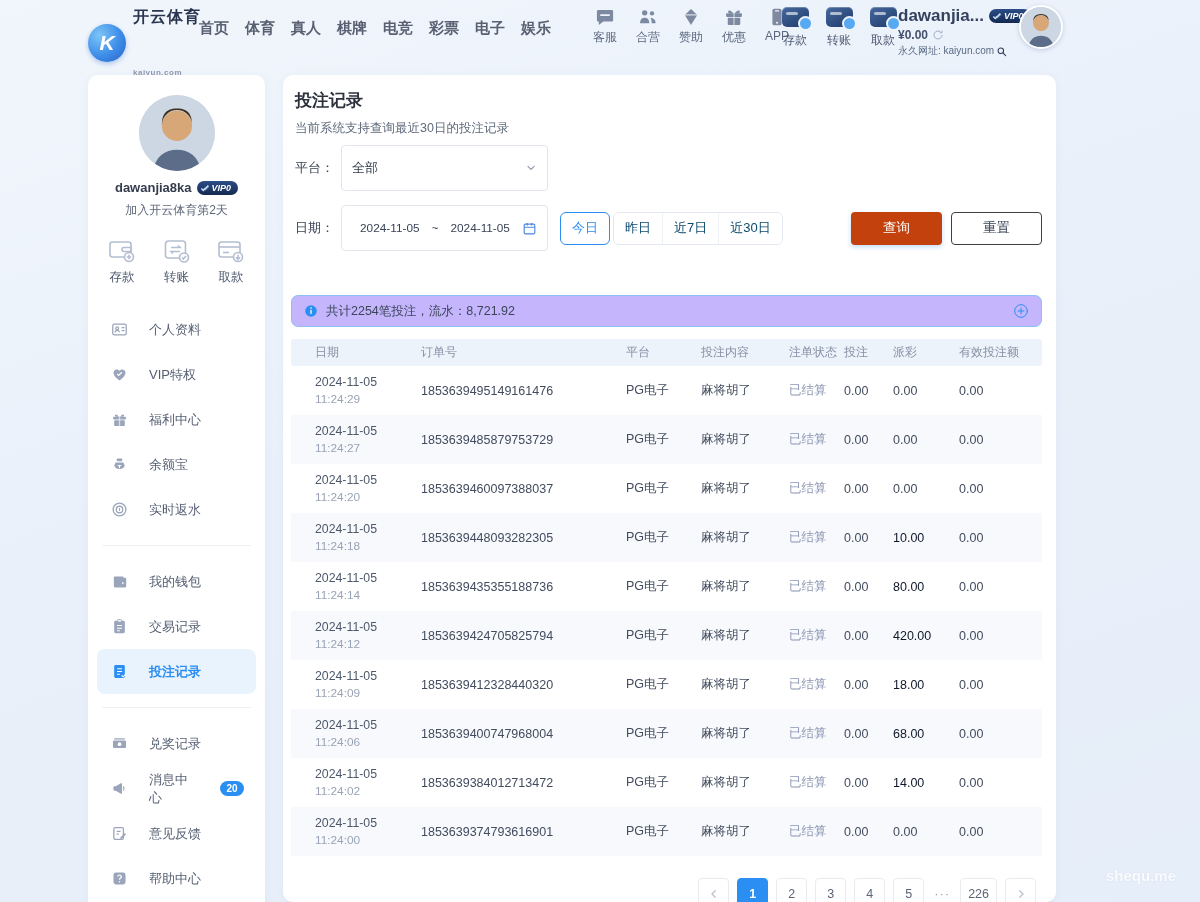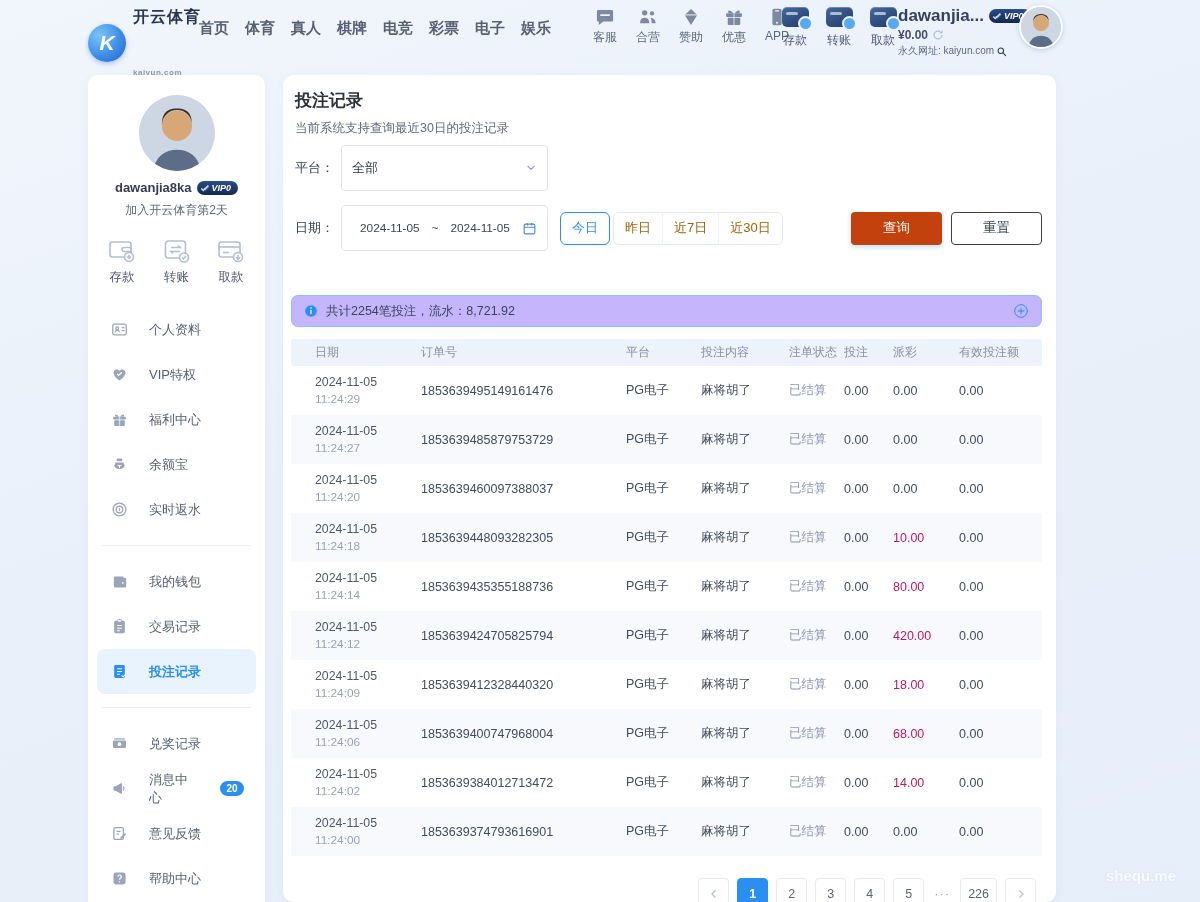--- a/index.html
+++ b/index.html
@@ -94,21 +94,21 @@
   .date-box { padding:0 10px 0 6px; }
   .date-text { flex:1; display:flex; justify-content:space-evenly; align-items:center;
                font-size:11.8px; color:#3a4456; white-space:nowrap; }
   .date-box svg { width:15px; height:15px; color:#4b86e0; }
   .quick-dates { display:flex; align-items:center; margin-left:12px; }
   .qd-today { width:50px; height:33px; border:1px solid #2b8ef3; border-radius:6px; background:#fff;
               color:#2b8ef3; font-size:13px; display:flex; align-items:center; justify-content:center;
               cursor:pointer; margin-right:3px; }
   .qd-group { display:flex; height:33px; border:1px solid #e3e7ef; border-radius:6px; overflow:hidden; }
   .qd-item { padding:0 11px; display:flex; align-items:center; justify-content:center;
-             font-size:13px; color:#a16207; border-left:1px solid #eef1f6; cursor:pointer; background:#fff; }
+             font-size:13px; color:#0c4a6e; border-left:1px solid #eef1f6; cursor:pointer; background:#fff; }
   .qd-item:first-child { border-left:none; }
   .action-btns { margin-left:auto; display:flex; gap:9px; }
   .btn { width:91px; height:33px; border-radius:4px; font-size:13.5px; display:flex;
          align-items:center; justify-content:center; cursor:pointer; }
   .btn-primary { background:#c2410c; color:#fff; box-shadow:0 2px 5px rgba(46,142,243,.3); }
   .btn-plain { background:#fff; color:#3a4454; border:1px solid #404040; }
 
   .summary-bar { margin:44px 14px 0 8px; height:32px; border:1px solid #8fc0f5; border-radius:7px;
                  display:flex; align-items:center; padding:0 12px; gap:8px; background:#c4b5fd; }
   .summary-bar .icon-info { width:14px; height:14px; flex:none; }
@@ -119,21 +119,21 @@
   .thead, .trow { display:grid; grid-template-columns:106px 205px 75px 88px 55px 49px 66px 1fr;
                   align-items:center; padding-left:24px; }
   .thead { height:27px; background:#edf3fa; border-radius:3px; }
   .th { font-size:12px; color:#8590a4; white-space:nowrap; }
   .trow { height:49px; }
   .trow.alt { background:#f7f9fc; }
   .td { font-size:12.5px; color:#424c5e; white-space:nowrap; }
   .td .d { color:#4d586a; font-size:12.3px; }
   .td .t { color:#9aa3b6; font-size:11.8px; margin-top:3px; }
   .td.status { color:#8d96b4; }
-  .td.red { color:#be185d; }
+  .td.red { color:#0f172a; }
 
   .pagination { display:flex; gap:8px; justify-content:flex-end; align-items:center; margin:22px 20px 0 0; }
   .pbtn { min-width:31px; height:31px; padding:0 7px; border:1px solid #e9ebf0; background:#fff;
           border-radius:4px; display:flex; align-items:center; justify-content:center;
           font-size:12.5px; color:#5c6575; cursor:pointer; }
   .pbtn.active { background:#2b8ef3; border-color:#2b8ef3; color:#fff; font-weight:700; }
   .pbtn svg { width:12px; height:12px; color:#b9c2cf; }
   .pellipsis { width:20px; text-align:center; color:#99a2b2; font-size:13px; letter-spacing:1px; }
 
   .watermark { position:absolute; right:24px; bottom:18px; font-size:15px; font-weight:800;

